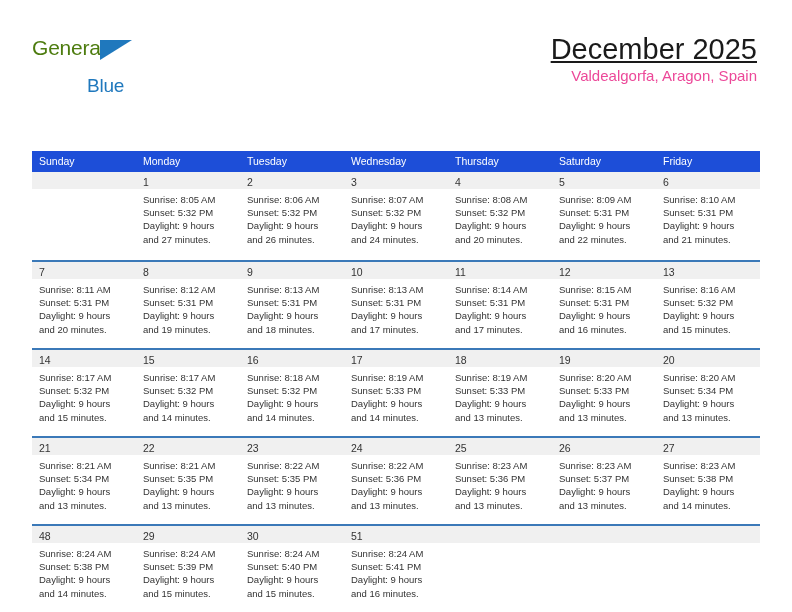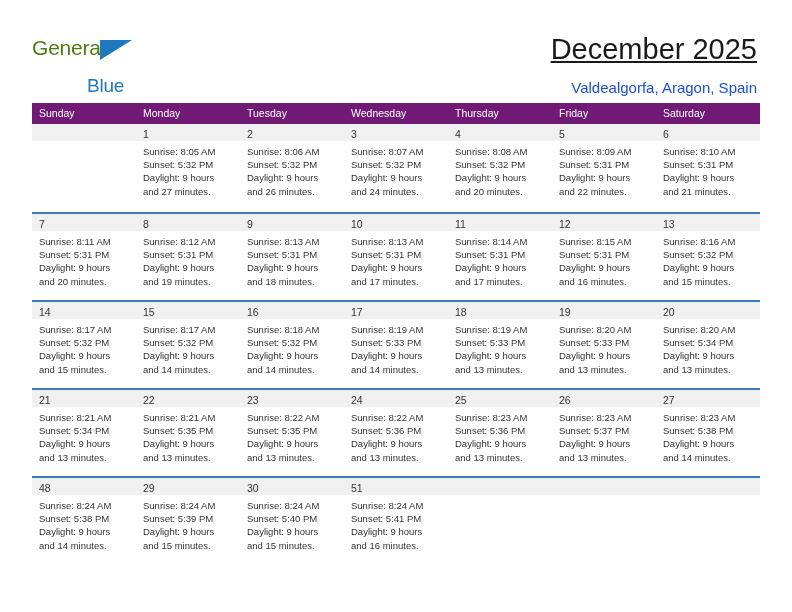--- a/index.html
+++ b/index.html
@@ -76,38 +76,39 @@
     font-size: 29px;
     font-weight: normal;
     color: #1a1a1a;
     line-height: 34px;
     white-space: nowrap;
     text-decoration: underline;
   }
   .cal-subtitle {
     font-size: 15px;
     font-weight: normal;
-    color: #1d4ed8;
+    color: #ec4899;
     line-height: 20px;
-    margin-top: 12px;
+    margin-top: 0;
     white-space: nowrap;
   }
 
   
   .calendar {
     position: absolute;
     left: 32px;
     top: 103px;
     width: 728px;
   }
 
   .weekdays {
     display: flex;
-    background: #701a75;
+    background: #1d4ed8;
     height: 21px;
+    margin-top: 48px;
   }
   .weekday {
     flex: 1 1 0;
     box-sizing: border-box;
     padding-left: 7px;
     font-size: 10.5px;
     color: #ffffff;
     line-height: 21px;
     white-space: nowrap;
     overflow: hidden;
@@ -173,22 +174,22 @@
 
   </div>
 
   <div class="calendar">
     <div class="weekdays">
         <div class="weekday">Sunday</div>
         <div class="weekday">Monday</div>
         <div class="weekday">Tuesday</div>
         <div class="weekday">Wednesday</div>
         <div class="weekday">Thursday</div>
+        <div class="weekday">Saturday</div>
         <div class="weekday">Friday</div>
-        <div class="weekday">Saturday</div>
       </div>
     <div>
         <div class="week-row">
           <div class="day-cell empty">
             <div class="day-num-band"><span class="day-num"></span></div>
             <div class="day-body"></div>
           </div>
           <div class="day-cell">
             <div class="day-num-band"><span class="day-num">1</span></div>
             <div class="day-body">

